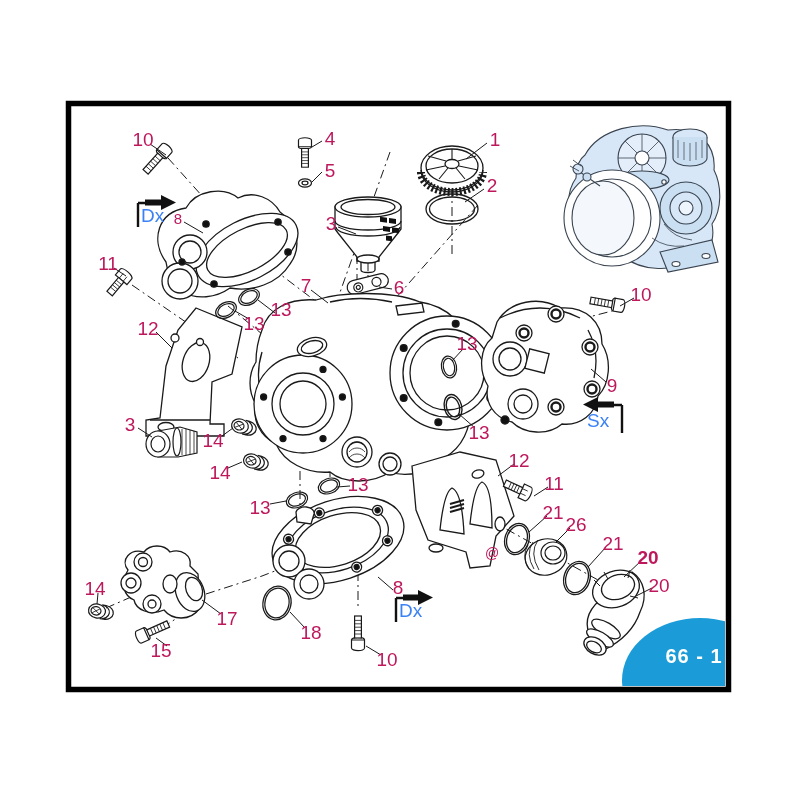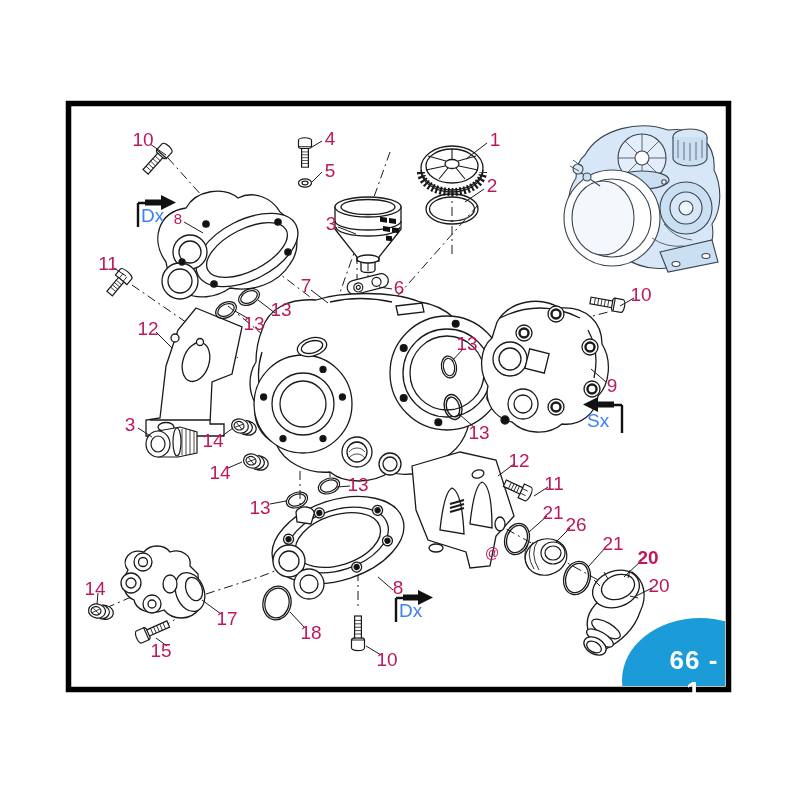--- a/index.html
+++ b/index.html
@@ -5,21 +5,21 @@
   html,body{margin:0;padding:0;}
   body{width:800px;height:800px;background:#ffffff;position:relative;
        font-family:"Liberation Sans",sans-serif;overflow:hidden;}
   .stage{position:absolute;left:0;top:0;width:800px;height:800px;}
   svg.art{position:absolute;left:0;top:0;}
   .callout{position:absolute;transform:translate(-50%,-50%);
            font-size:19px;color:#be185d;white-space:nowrap;line-height:1;}
   .marker{position:absolute;}
   .marker-label{position:absolute;font-size:19px;color:#3b82f6;line-height:1;}
   .badge-label{position:absolute;left:659px;top:645px;width:70px;text-align:center;
-               font-size:26px;font-weight:bold;color:#fff;letter-spacing:1px;}
+               font-size:20px;font-weight:bold;color:#fff;letter-spacing:1px;}
 </style>
 </head>
 <body>
 
 <div class="stage">
 
 <svg class="art" width="800" height="800" viewBox="0 0 800 800">
   <defs>
     <clipPath id="frameClip">
           <rect x="72" y="107" width="653" height="579"></rect>

